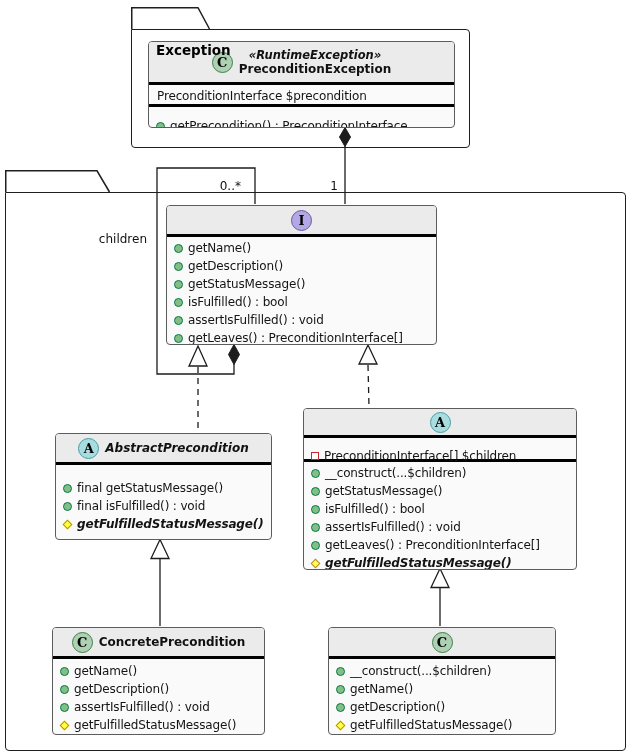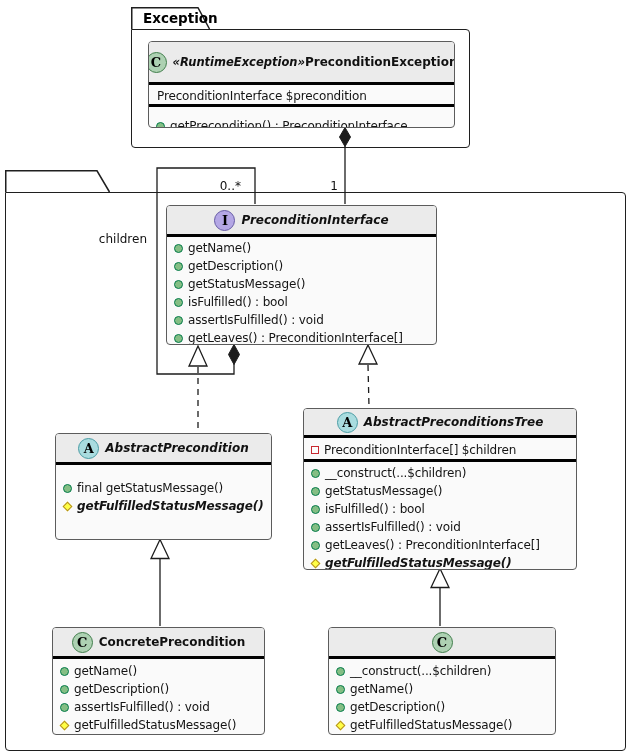--- a/index.html
+++ b/index.html
@@ -3,31 +3,31 @@
 <meta charset="utf-8">
 <style>
   html,body{margin:0;padding:0;background:#fff;}
   #canvas{
     position:relative;width:629px;height:755px;background:#fff;
     font-family:"DejaVu Sans","Liberation Sans",sans-serif;color:#111;
     overflow:hidden;
   }
   
   .pkg-body{position:absolute;border:1.5px solid #1f1f1f;border-radius:0 4px 4px 4px;z-index:0;background:transparent;}
-  .pkg-tab-label{position:absolute;z-index:3;font-weight:bold;font-size:13.5px;color:#000;padding-left:12px;display:flex;align-items:center;}
+  .pkg-tab-label{position:absolute;z-index:3;font-weight:bold;font-size:13.5px;color:#000;padding-left:25px;display:flex;align-items:center;margin-top:32px;}
   
   #rels{position:absolute;left:0;top:0;z-index:1;}
   #rels text{font-family:"DejaVu Sans","Liberation Sans",sans-serif;font-size:12px;fill:#111;}
   
   .cls{position:absolute;z-index:2;box-sizing:border-box;border:1.2px solid #5c5c5c;border-radius:4px;background:#FAFAFA;overflow:hidden;}
   .cls-header{background:#EBEBEB;display:flex;align-items:center;justify-content:center;gap:6px;box-sizing:border-box;}
   .cls-name{font-size:12px;font-weight:bold;white-space:nowrap;}
   .cls-name.it{font-style:italic;}
   .stereo{font-size:11.5px;font-weight:600;font-style:italic;line-height:13px;}
-  .hdr-col{display:flex;flex-direction:row;align-items:flex-end;}
+  .hdr-col{display:flex;flex-direction:column;align-items:center;}
   .kind{width:21px;height:21px;border-radius:50%;flex:0 0 21px;display:flex;align-items:center;justify-content:center;
         font-family:"DejaVu Serif","Liberation Serif",serif;font-weight:bold;font-size:13px;color:#000;box-sizing:border-box;border:1px solid #000;}
   .k-c{background:#ADD1B2;border-color:#417E4C;}
   .k-i{background:#B4A7E5;border-color:#665BA5;}
   .k-a{background:#A9DCDF;border-color:#4A9CA4;}
   .compartment{border-top:3px solid #000000;box-sizing:border-box;padding:2px 0 0 0;}
   .row{display:flex;align-items:center;gap:5px;padding-left:7px;height:18px;line-height:18px;
        font-size:12px;letter-spacing:-0.15px;white-space:nowrap;}
   .row.tall{height:22px;line-height:22px;}
   .row .mtext{color:#141414;}
@@ -93,21 +93,20 @@
       <div class="row tall">
         <span class="vis pub"></span>
         <span class="mtext">getPrecondition() : PreconditionInterface</span>
       </div>
     </div>
   </div>
 
   <div class="cls" style="left:166px;top:205px;width:271px;">
     <div class="cls-header" style="height:28px;">
       <span class="kind k-i">I</span>
-      <span class="cls-name it">PreconditionInterface</span>
     </div>
     <div class="compartment" style="height:110px;">
       <div class="row">
         <span class="vis pub"></span>
         <span class="mtext">getName()</span>
       </div>
       <div class="row">
         <span class="vis pub"></span>
         <span class="mtext">getDescription()</span>
       </div>
@@ -133,33 +132,36 @@
   <div class="cls" style="left:55px;top:433px;width:217px;">
     <div class="cls-header" style="height:28px;">
       <span class="kind k-a">A</span>
       <span class="cls-name it">AbstractPrecondition</span>
     </div>
     <div class="compartment" style="height:77px;padding-top:14px;">
       <div class="row">
         <span class="vis pub"></span>
         <span class="mtext">final getStatusMessage()</span>
       </div>
+      <div class="row">
+        <span class="vis pub"></span>
+        <span class="mtext">final isFulfilled() : void</span>
+      </div>
       <div class="row it">
         <span class="vis prot"></span>
         <span class="mtext">getFulfilledStatusMessage()</span>
       </div>
     </div>
   </div>
 
   <div class="cls" style="left:303px;top:408px;width:274px;">
     <div class="cls-header" style="height:26px;">
       <span class="kind k-a">A</span>
-      <span class="cls-name it">AbstractPreconditionsTree</span>
-    </div>
-    <div class="compartment" style="height:24px;padding-top:3px;">
+    </div>
+    <div class="compartment" style="height:24px;padding-top:9px;">
       <div class="row">
         <span class="vis priv"></span>
         <span class="mtext">PreconditionInterface[] $children</span>
       </div>
     </div>
     <div class="compartment" style="height:110px;">
       <div class="row">
         <span class="vis pub"></span>
         <span class="mtext">__construct(...$children)</span>
       </div>

